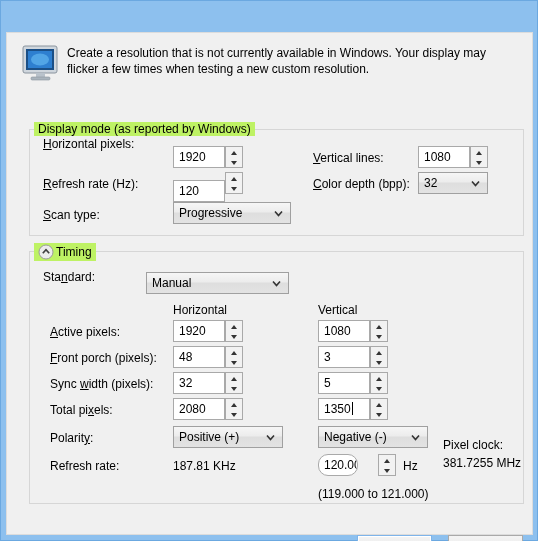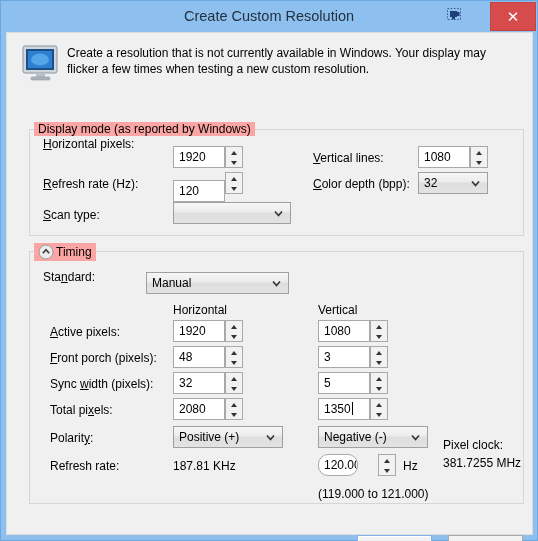--- a/index.html
+++ b/index.html
@@ -98,21 +98,21 @@
 
   
   .groupbox {
     position: absolute;
     border: 1px solid #d6d6d6;
     box-sizing: border-box;
     background: transparent;
   }
   .group-legend {
     position: absolute;
-    background: #fca5a5;
+    background: #bef264;
     padding: 0 4px;
     font-size: 12px;
     color: #000;
     white-space: nowrap;
   }
 
   #group-display { left: 22px; top: 96px; width: 495px; height: 107px; }
   #legend-display { left: 27px; top: 89px; }
 
   #group-timing { left: 22px; top: 218px; width: 495px; height: 253px; }
@@ -236,36 +236,20 @@
     border: 1px solid #7eb4ea;
     box-shadow: inset 0 0 0 1px #ffffff;
   }
   .btn u { text-decoration: underline; }
 </style>
 </head>
 <body>
 
 <div class="window">
 
-  <div class="titlebar">
-    <div class="titlebar-text">Create Custom Resolution</div>
-
-    <div class="title-help-icon">
-      <svg width="18" height="18" viewBox="0 0 18 18">
-        <rect x="2.5" y="2.5" width="13" height="11" fill="none" stroke="#3f5a8a" stroke-width="1" stroke-dasharray="1.6 1.6"></rect>
-        <rect x="5" y="5" width="7" height="6" fill="#1d3f7a"></rect>
-        <rect x="12" y="6" width="2.5" height="4" fill="#1d3f7a"></rect>
-        <rect x="7" y="11" width="3" height="2.2" fill="#1d3f7a"></rect>
-      </svg>
-    </div>
-
-    <div class="close-button">
-      <div class="close-x">✕</div>
-    </div>
-  </div>
 
   <div class="client">
 
     <div class="header-icon">
       <svg width="38" height="36" viewBox="0 0 38 36">
         <rect x="1" y="1" width="34" height="27" rx="2" fill="#cfd6dd" stroke="#8a949e" stroke-width="1"></rect>
         <rect x="4" y="4" width="28" height="21" fill="#1b4f86"></rect>
         <rect x="6" y="6" width="24" height="17" fill="#2e7fd0"></rect>
         <ellipse cx="18" cy="14.5" rx="9" ry="6" fill="#5fb1ee" opacity="0.75"></ellipse>
         <rect x="14" y="28" width="9" height="4" fill="#b9c2cb"></rect>
@@ -343,20 +327,21 @@
         <svg width="11" height="11" viewBox="0 0 11 11">
             <polyline points="2,3.5 5.5,7.5 9,3.5" fill="none" stroke="#333" stroke-width="1.6"></polyline>
           </svg>
       </div>
     </div>
 
     <div class="lbl" style="left:36px; top:175px;">
       <u>S</u>can type:
     </div>
     <div class="combo" style="left:166px; top:169px; width:118px;">
+      <div class="cval">Progressive</div>
       <div class="carrow">
         <svg width="11" height="11" viewBox="0 0 11 11">
             <polyline points="2,3.5 5.5,7.5 9,3.5" fill="none" stroke="#333" stroke-width="1.6"></polyline>
           </svg>
       </div>
     </div>
 
     <div class="groupbox" id="group-timing"></div>
     <div class="group-legend" id="legend-timing">Timing</div>
     <div class="collapse-btn">

